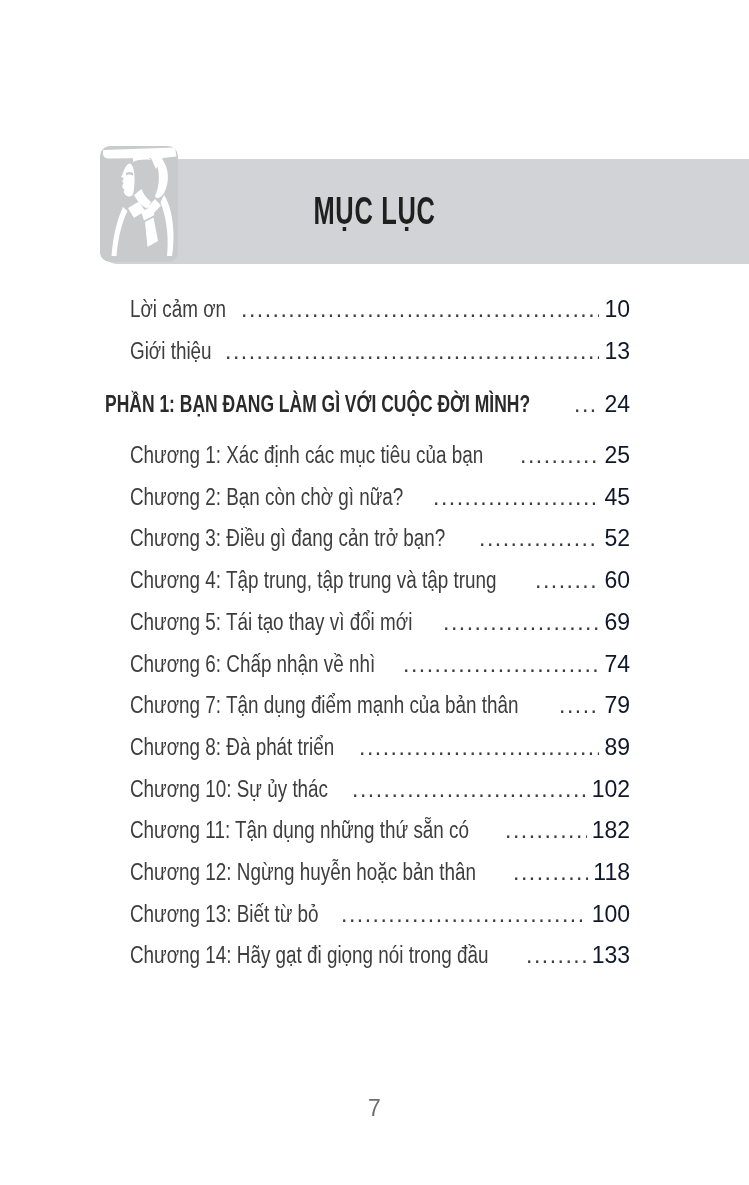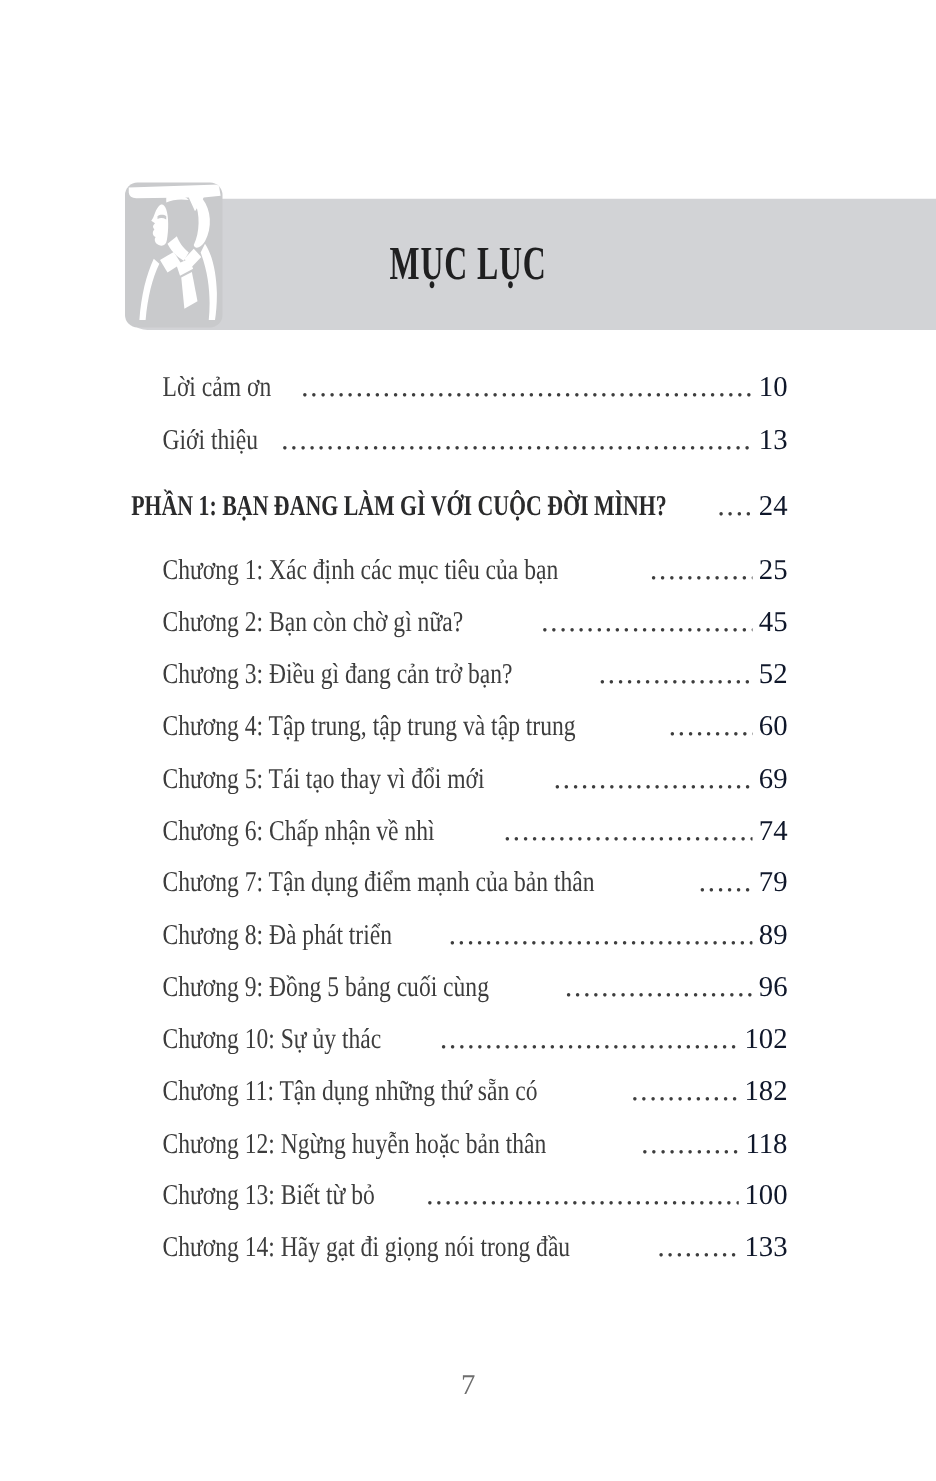--- a/index.html
+++ b/index.html
@@ -1,21 +1,21 @@
 <!DOCTYPE html>
 <html><head>
 <meta charset="utf-8">
 <style>
   html,body { margin:0; padding:0; background:#ffffff; }
   .page {
     position:relative;
     width:749px; height:1185px;
     background:#ffffff;
     overflow:hidden;
-    font-family:Liberation Serif, serif;
+    font-family:Liberation Sans, sans-serif;
   }
 
   
   .banner {
     position:absolute;
     left:100px; top:159px; right:0;
     height:105px;
     background:#d2d3d6;
     border-radius:18px 0 0 18px;
   }
@@ -196,25 +196,20 @@
     <span class="leader"></span>
     <span class="pagenum">79</span>
   </div>
 
   <div class="row chapter">
     <span class="label" style="transform: scaleX(0.82); width: 223px;">Chương 8: Đà phát triển</span>
     <span class="leader"></span>
     <span class="pagenum">89</span>
   </div>
 
-  <div class="row chapter">
-    <span class="label" style="transform: scaleX(0.82); width: 316px;">Chương 9: Đồng 5 bảng cuối cùng</span>
-    <span class="leader"></span>
-    <span class="pagenum">96</span>
-  </div>
 
   <div class="row chapter">
     <span class="label" style="transform: scaleX(0.82); width: 216px;">Chương 10: Sự ủy thác</span>
     <span class="leader"></span>
     <span class="pagenum">102</span>
   </div>
 
   <div class="row chapter">
     <span class="label" style="transform: scaleX(0.82); width: 369px;">Chương 11: Tận dụng những thứ sẵn có</span>
     <span class="leader"></span>

